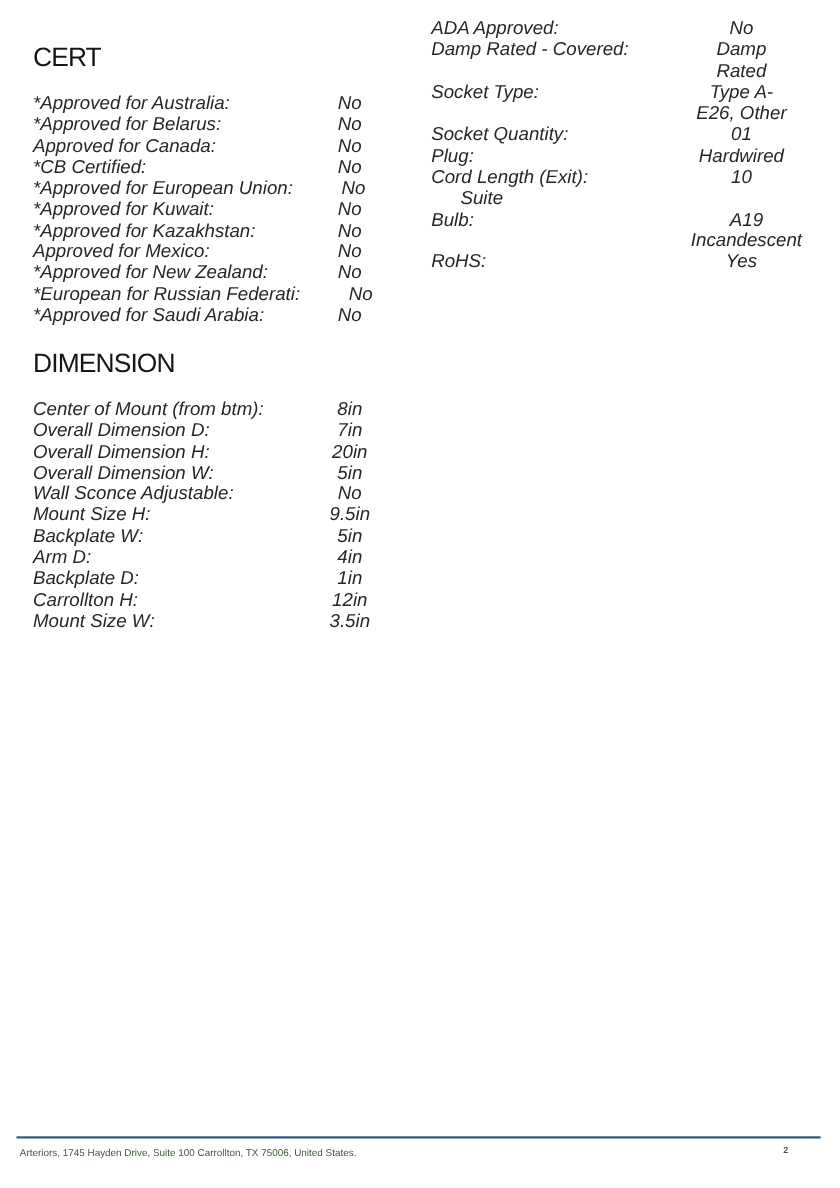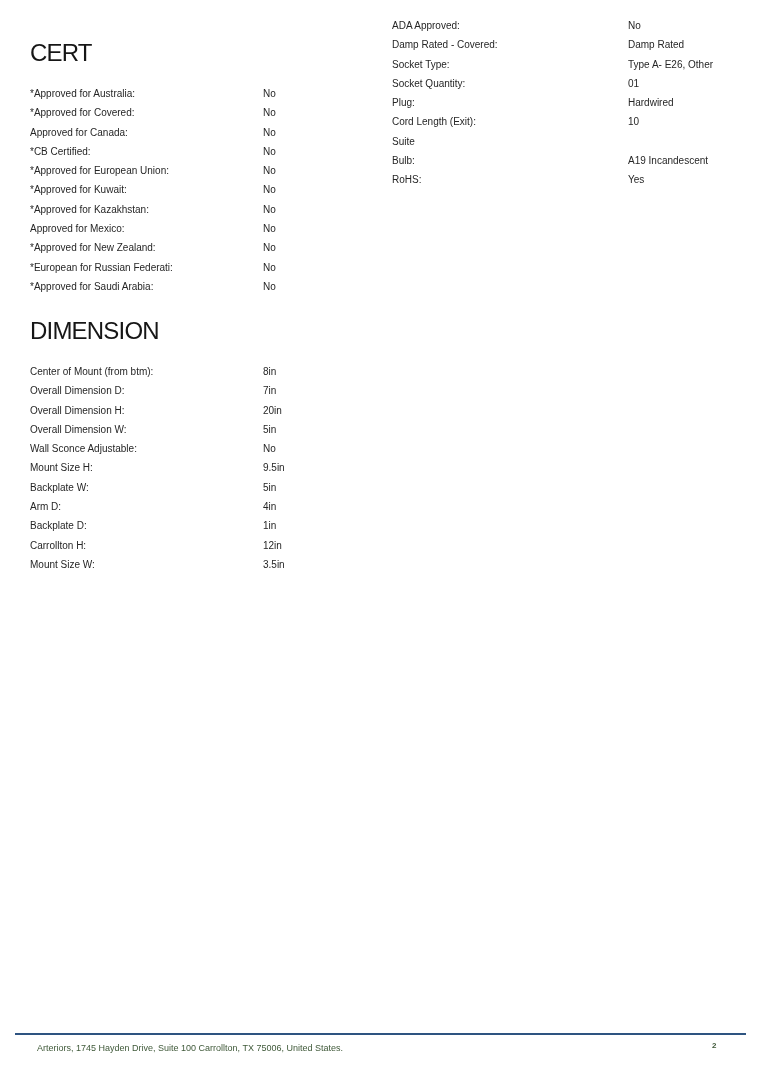--- a/index.html
+++ b/index.html
@@ -18,26 +18,27 @@
     font-weight: 400;
     letter-spacing: -0.8px;
     color: #161616;
     line-height: 30px;
     white-space: nowrap;
   }
   .rows { margin-top: 16px; }
   .row {
     display: flex;
     align-items: flex-start;
-    font-size: 10px;
+    font-size: 17px;
     line-height: 19.3px;
     color: #262626;
+    font-style: italic;
   }
   .row .label { flex: 0 0 233px; white-space: nowrap; }
-  .row .value { flex: 0 0 110px; }
+  .row .value { flex: 0 0 110px; text-align: center; }
   
   .cert-col   { position: absolute; left: 30px; top: 38px;  width: 360px; }
   .dim-col    { position: absolute; left: 30px; top: 316px; width: 360px; }
   
   .details-col { position: absolute; left: 392px; top: 16px; width: 340px; }
   .details-col .row .label { flex: 0 0 236px; }
   .details-col .row .value { flex: 0 0 92px; }
   
   .footer-rule {
     position: absolute;
@@ -106,21 +107,21 @@
   </section>
 
   <section class="cert-col">
     <h1 class="section-title">CERT</h1>
     <div class="rows">
       <div class="row">
         <span class="label">*Approved for Australia:</span>
         <span class="value">No</span>
       </div>
       <div class="row">
-        <span class="label">*Approved for Covered:</span>
+        <span class="label">*Approved for Belarus:</span>
         <span class="value">No</span>
       </div>
       <div class="row">
         <span class="label">Approved for Canada:</span>
         <span class="value">No</span>
       </div>
       <div class="row">
         <span class="label">*CB Certified:</span>
         <span class="value">No</span>
       </div>
@@ -199,16 +200,16 @@
         <span class="value">12in</span>
       </div>
       <div class="row">
         <span class="label">Mount Size W:</span>
         <span class="value">3.5in</span>
       </div>
     </div>
   </section>
 
   <div class="footer-rule" style="background: rgb(46, 84, 129);"></div>
-  <div class="footer-text" style="color: rgb(64, 90, 58); margin-left: 19px;">Arteriors, 1745 Hayden Drive, Suite 100 Carrollton, TX 75006, United States.</div>
+  <div class="footer-text" style="color: rgb(64, 90, 58);">Arteriors, 1745 Hayden Drive, Suite 100 Carrollton, TX 75006, United States.</div>
   <div class="page-number" style="color: rgb(64, 90, 58);">2</div>
 
 </div>
 
 </body></html>

